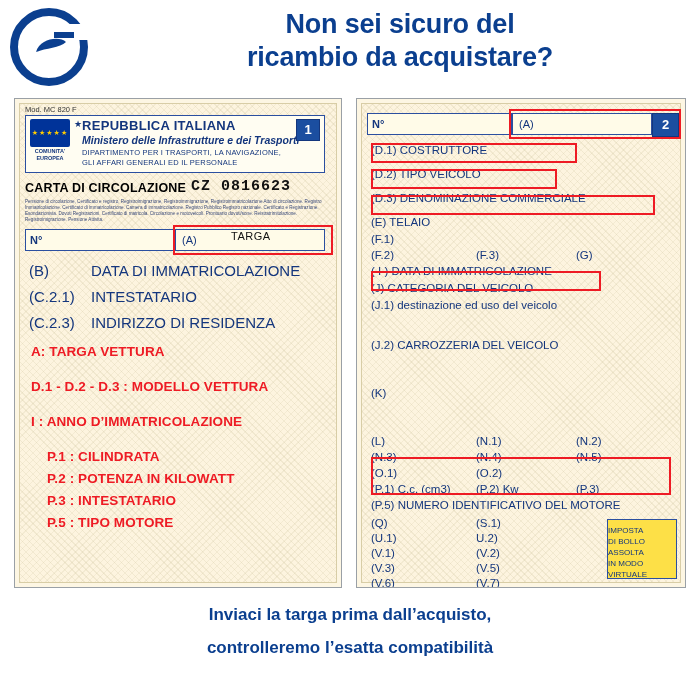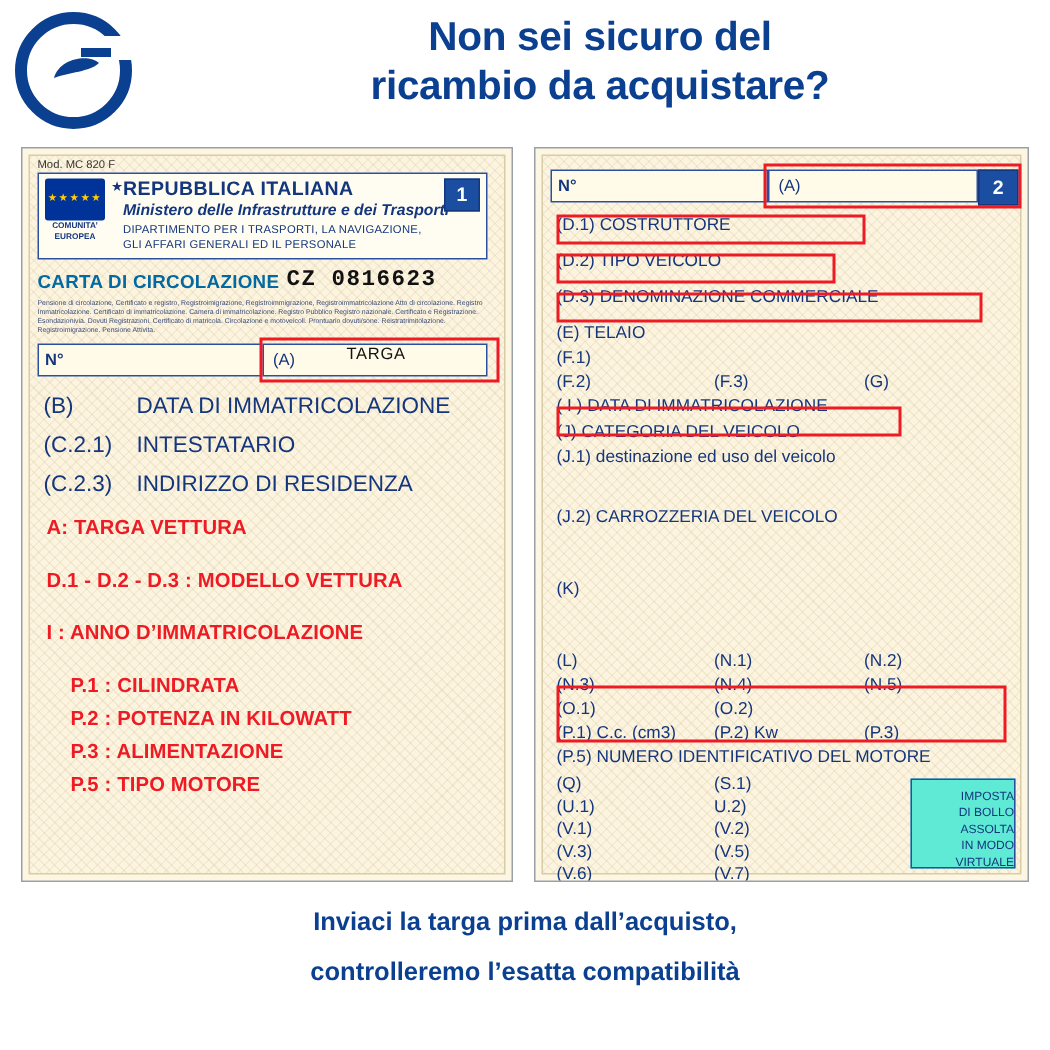--- a/index.html
+++ b/index.html
@@ -83,21 +83,21 @@
   .rep-star{position:absolute;left:48px;top:3px;color:#14367d;font-size:9px;}
   .min1{position:absolute;left:56px;top:18px;font-size:10.5px;font-style:italic;color:#14367d;font-weight:bold;}
   .min2{position:absolute;left:56px;top:32px;font-size:7.5px;color:#14367d;letter-spacing:0.2px;}
   .min3{position:absolute;left:56px;top:42px;font-size:7.5px;color:#14367d;letter-spacing:0.2px;}
   .page-num{
     position:absolute;right:4px;top:3px;width:22px;height:20px;
     border:1px solid #14367d;background:#1b4ea0;color:#fff;
     font-size:13px;font-weight:bold;text-align:center;line-height:20px;
   }
   .carta-title{
-    position:absolute;left:10px;top:82px;font-size:12.5px;font-weight:bold;color:#0369a1;
+    position:absolute;left:10px;top:82px;font-size:12.5px;font-weight:bold;color:#000000;
     letter-spacing:0.2px;
   }
   .carta-num{
     position:absolute;left:176px;top:79px;font-size:15px;font-weight:bold;color:#111;
     font-family:"Liberation Mono", monospace;letter-spacing:1px;
   }
   .microtext{
     position:absolute;left:10px;top:100px;width:300px;
     font-size:4.6px;line-height:6px;color:#3a4a7a;
   }
@@ -158,22 +158,22 @@
     position:absolute;left:14px;top:44px;width:306px;text-align:right;
   }
   .rf{
     font-size:11.5px;color:#14367d;line-height:15px;height:24px;position:relative;
   }
   .rf .c{position:absolute;left:0;}
   .rf .c2{position:absolute;left:105px;}
   .rf .c3{position:absolute;left:205px;}
   .bollo{
     position:absolute;right:8px;bottom:8px;width:70px;height:60px;
-    border:1px solid #2b4fa0;background:#5eead4;box-sizing:border-box;
-    font-size:8px;color:#14367d;text-align:right;line-height:11px;padding-top:5px;
+    border:1px solid #2b4fa0;background:#fde047;box-sizing:border-box;
+    font-size:8px;color:#14367d;text-align:left;line-height:11px;padding-top:5px;
   }
 </style>
 </head>
 <body>
 
 <div class="header">
   <div class="logo">
     <svg width="78" height="78" viewBox="0 0 78 78">
       <circle cx="39" cy="39" r="35" fill="none" stroke="#0b3f8f" stroke-width="8"></circle>
       <path d="M58 20 L78 20 L78 32 L58 32 Z" fill="#ffffff"></path>
@@ -234,21 +234,21 @@
       <span class="code">(C.2.3)</span><span>INDIRIZZO DI RESIDENZA</span>
     </div>
   </div>
 
   <div class="red-list">
     <div class="red-line">A: TARGA VETTURA</div>
     <div class="red-line">D.1 - D.2 - D.3 : MODELLO VETTURA</div>
     <div class="red-line">I : ANNO D’IMMATRICOLAZIONE</div>
     <div class="red-line tight">P.1 : CILINDRATA</div>
     <div class="red-line tight">P.2 : POTENZA IN KILOWATT</div>
-    <div class="red-line tight">P.3 : ALIMENTAZIONE</div>
+    <div class="red-line tight">P.3 : INTESTATARIO</div>
     <div class="red-line tight">P.5 :  TIPO MOTORE</div>
   </div>
 </div>
 
 <div class="card" id="card-right">
   <div class="paper"></div>
 
   <div class="r-top">
     <div class="r-nbox">
       <div class="n-lab">N°</div>

